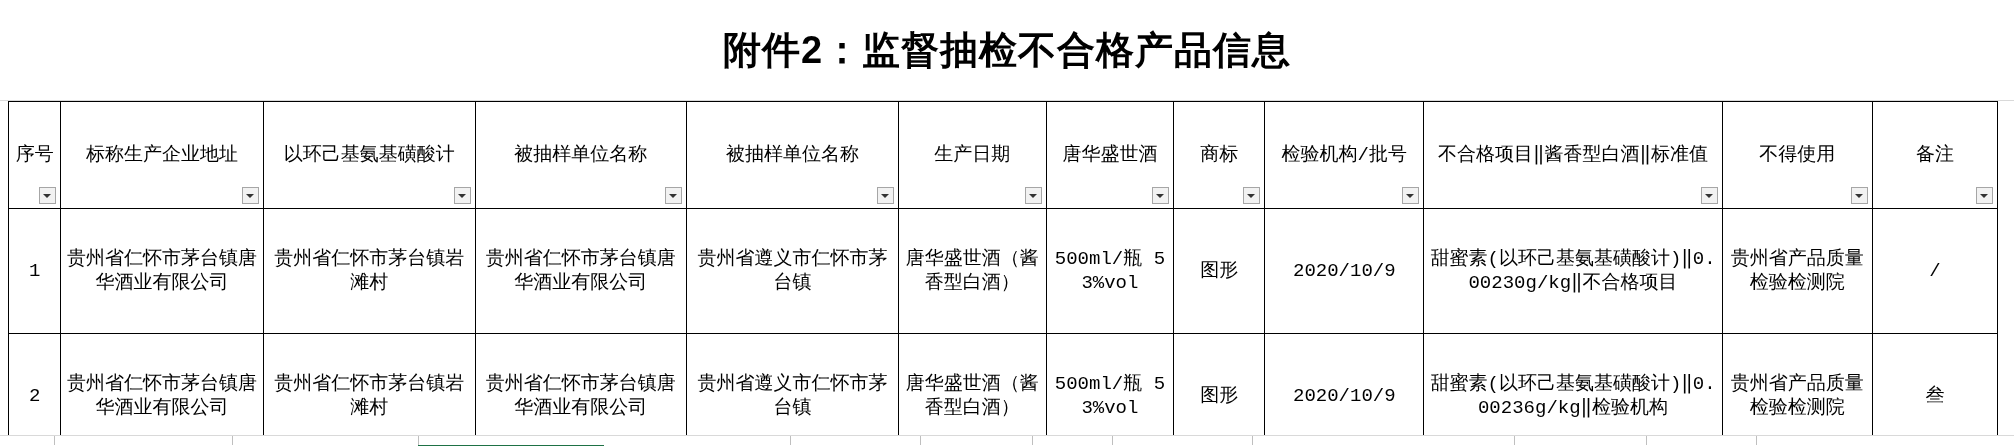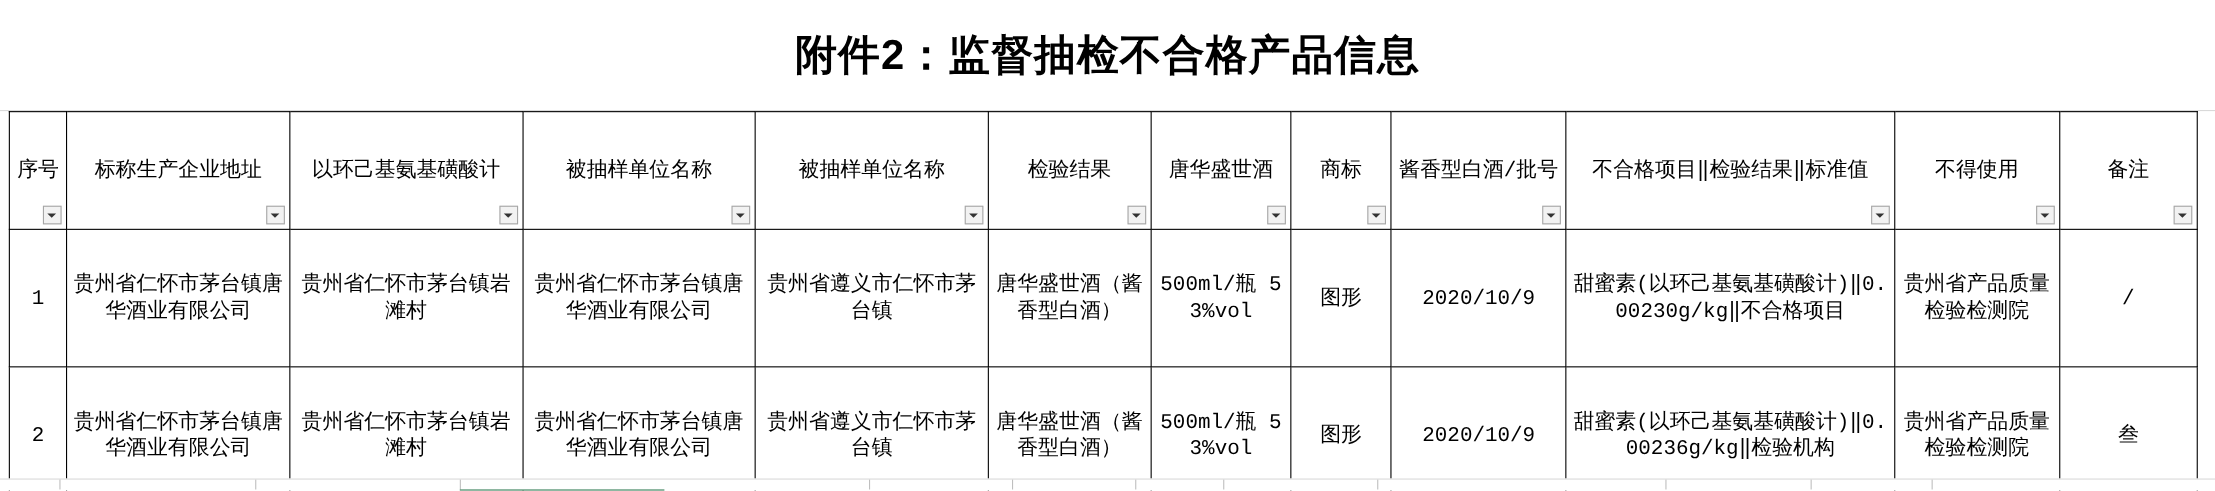--- a/index.html
+++ b/index.html
@@ -160,37 +160,37 @@
         </th>
         <th>
           <span class="hdr-inner">被抽样单位名称</span>
           <span class="filter-btn"></span>
         </th>
         <th>
           <span class="hdr-inner">被抽样单位名称</span>
           <span class="filter-btn"></span>
         </th>
         <th>
-          <span class="hdr-inner">检验结果</span>
+          <span class="hdr-inner">生产日期</span>
           <span class="filter-btn"></span>
         </th>
         <th>
           <span class="hdr-inner">唐华盛世酒</span>
           <span class="filter-btn"></span>
         </th>
         <th>
           <span class="hdr-inner">商标</span>
           <span class="filter-btn"></span>
         </th>
         <th>
-          <span class="hdr-inner">酱香型白酒/批号</span>
-          <span class="filter-btn"></span>
-        </th>
-        <th>
-          <span class="hdr-inner">不合格项目‖检验结果‖标准值</span>
+          <span class="hdr-inner">检验机构/批号</span>
+          <span class="filter-btn"></span>
+        </th>
+        <th>
+          <span class="hdr-inner">不合格项目‖酱香型白酒‖标准值</span>
           <span class="filter-btn"></span>
         </th>
         <th>
           <span class="hdr-inner">不得使用</span>
           <span class="filter-btn"></span>
         </th>
         <th>
           <span class="hdr-inner">备注</span>
           <span class="filter-btn"></span>
         </th>

